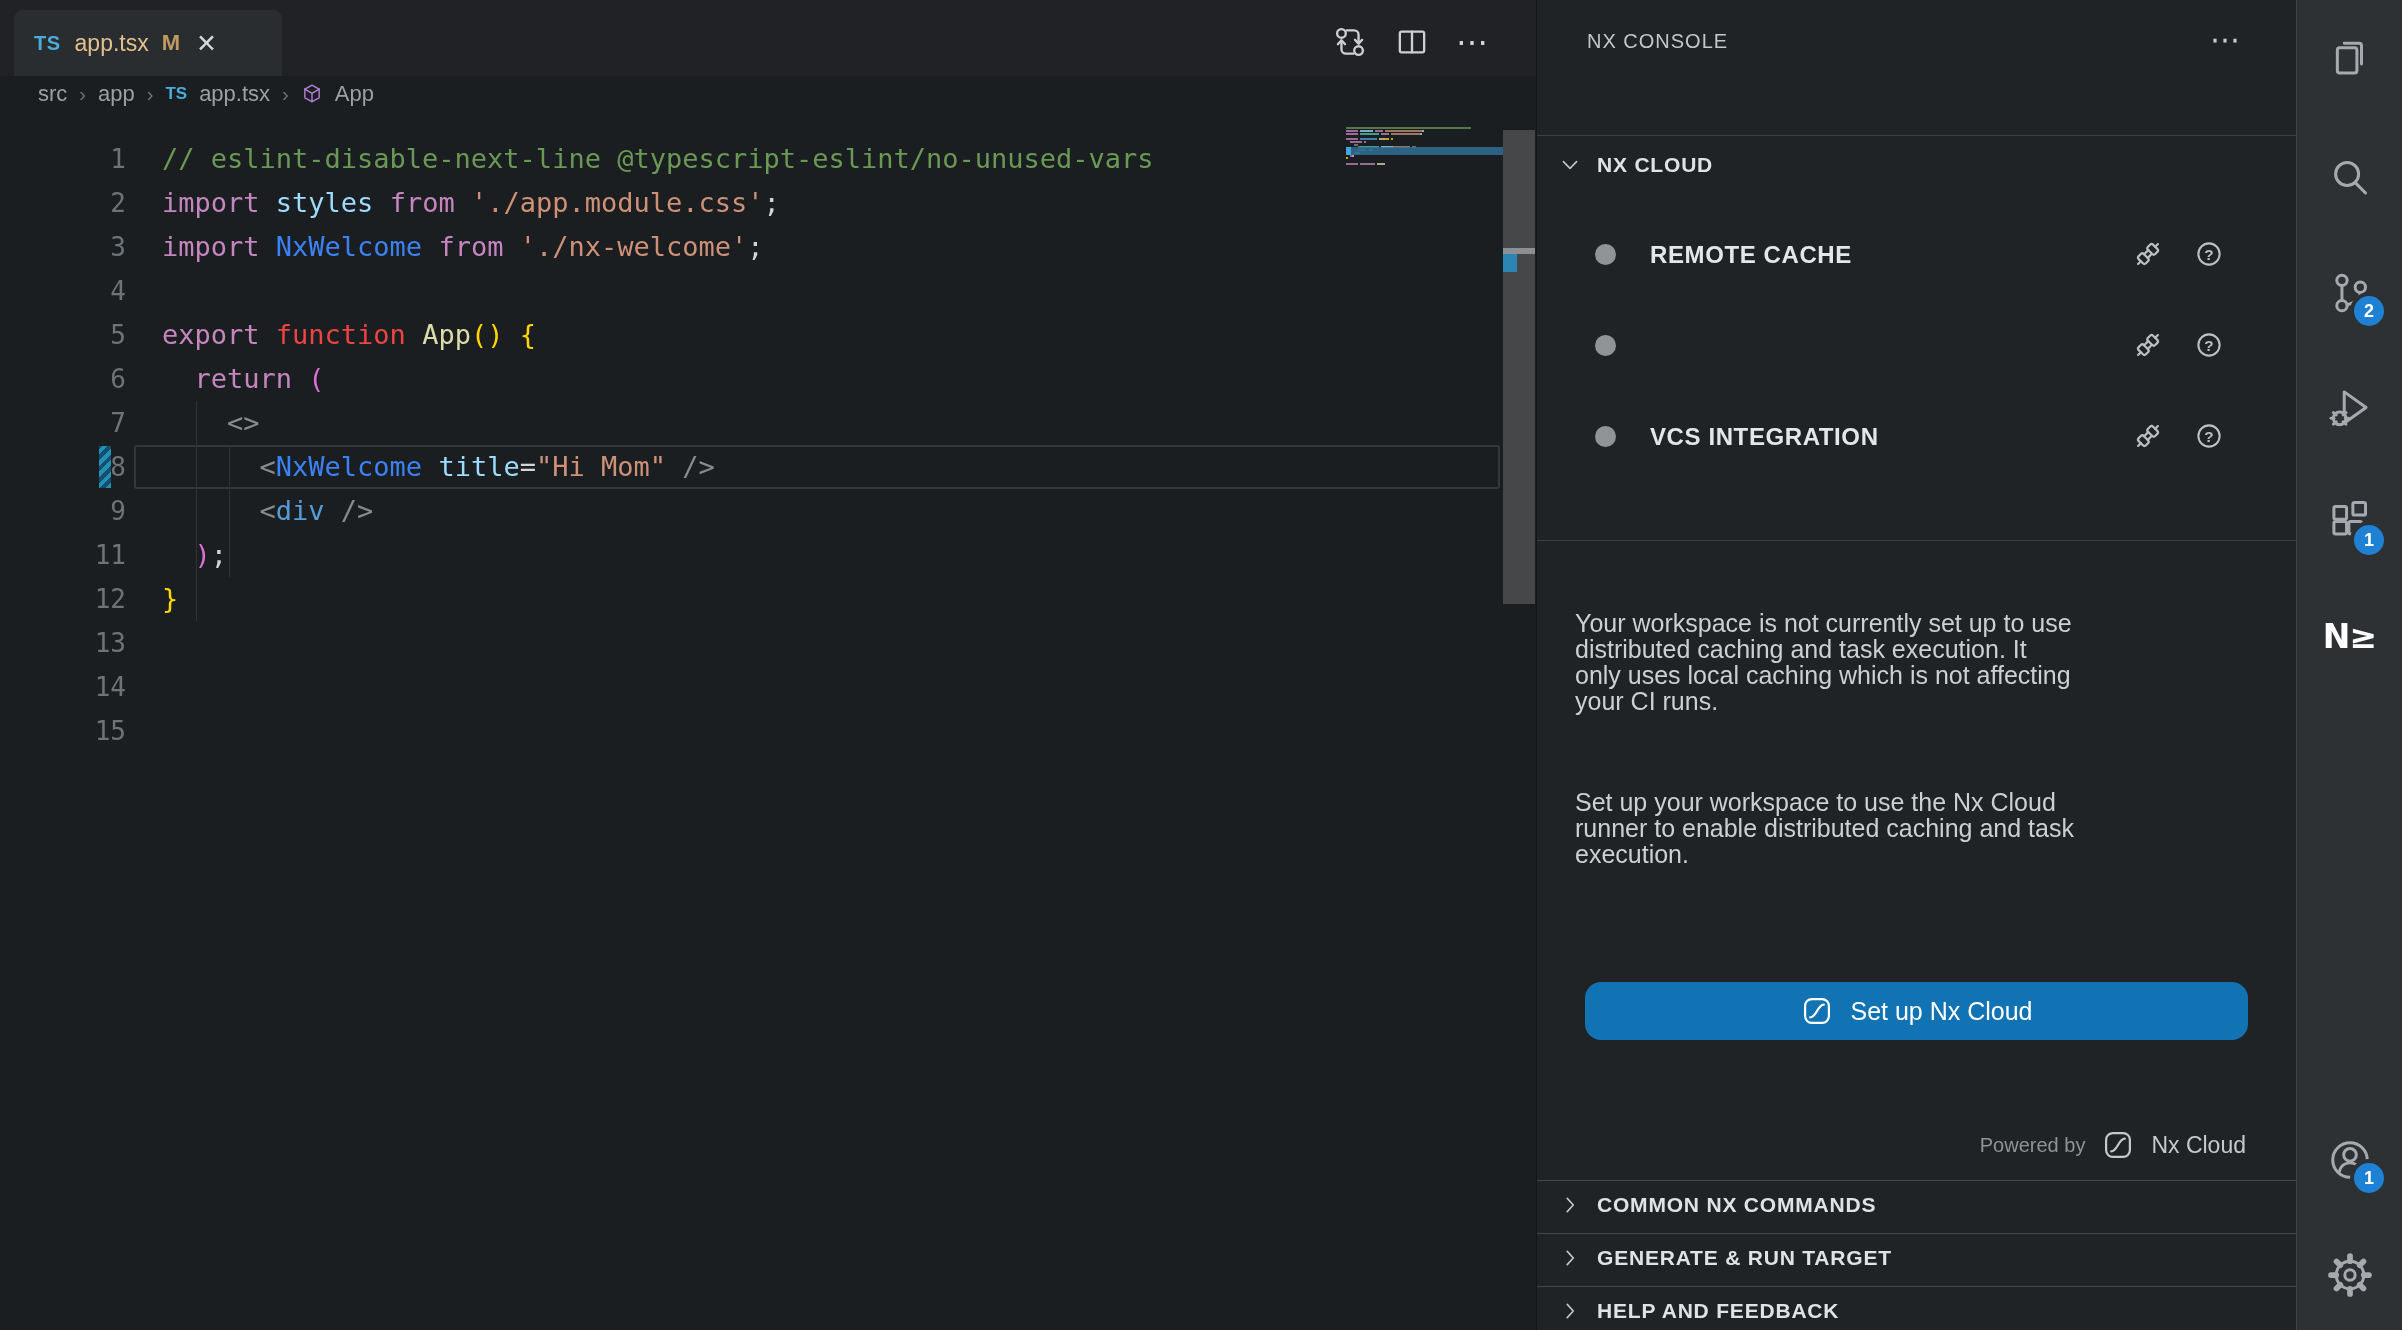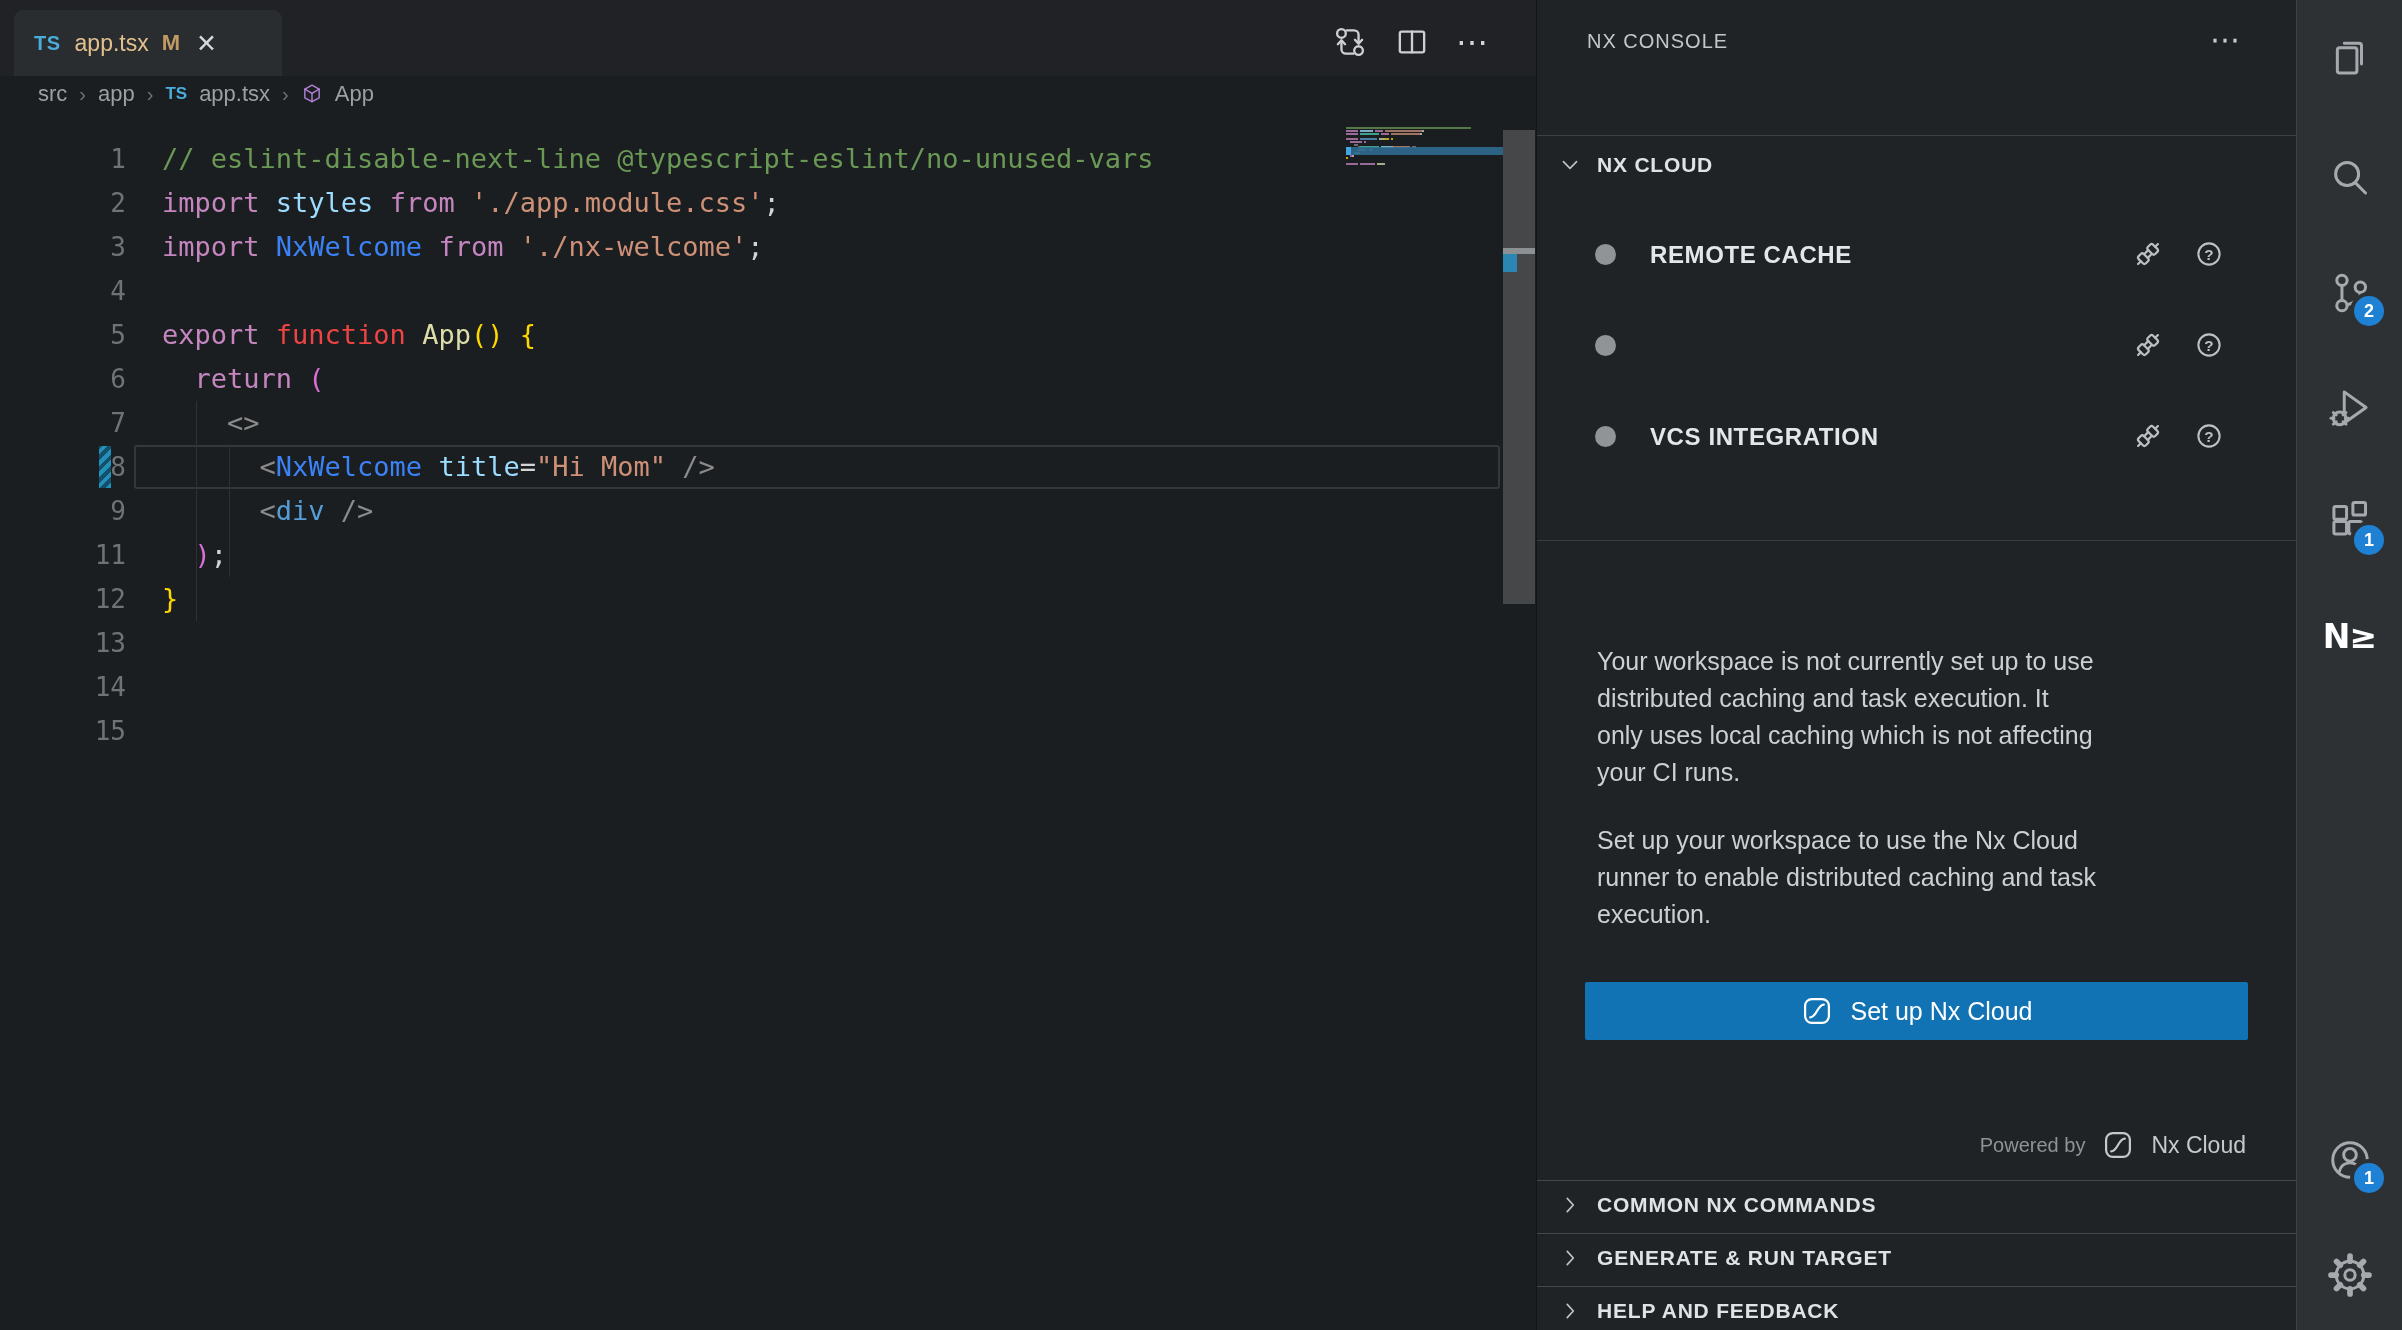--- a/index.html
+++ b/index.html
@@ -63,25 +63,25 @@
   #row-nxcloud{top:137px;height:56px;}
 
   .feat-row{position:absolute;left:0;width:100%;display:flex;align-items:center;}
   .feat-dot{width:21px;height:21px;border-radius:50%;background:#909497;margin-left:58px;flex:0 0 auto;}
   .feat-label{margin-left:34px;width:345px;font-size:24px;font-weight:700;color:#e4e7e9;letter-spacing:.6px;line-height:37px;}
   .feat-ic{position:absolute;top:50%;transform:translateY(-50%);color:#bcc0c3;cursor:pointer;}
   .feat-ic.plug{left:594px;}
   .feat-ic.q{left:655px;}
 
   #divider-mid{position:absolute;left:0;top:540px;width:100%;border-top:1px solid #3a3d40;}
-  .para{position:absolute;left:60px;width:672px;font-size:25px;line-height:37px;color:#cdd0d2;white-space:pre-line;margin-top:33px;}
+  .para{position:absolute;left:38px;width:672px;font-size:25px;line-height:26px;color:#cdd0d2;white-space:pre-line;}
   #para1{top:610px;} #para2{top:789px;}
 
   #setup-btn{position:absolute;left:48px;top:982px;width:663px;height:58px;background:#1173b4;border:none;
-     border-radius:2px;display:flex;align-items:center;justify-content:center;gap:16px;cursor:pointer;color:#fff;}
+     border-radius:16px;display:flex;align-items:center;justify-content:center;gap:16px;cursor:pointer;color:#fff;}
   #setup-btn .lbl{font-size:25px;color:#fff;}
   #powered{position:absolute;right:50px;top:1118px;height:54px;display:flex;align-items:center;gap:16px;}
   #powered .pb{font-size:20px;color:#8f9396;}
   #powered .brand{font-size:23px;color:#c6c9cc;}
   #powered .logo{color:#c6c9cc;}
 
   #bottom-secs .sec-row{border-top:1px solid #45484b;}
 
   
   #activity{position:absolute;left:2296px;top:0;width:106px;height:1330px;background:#2e3134;border-left:1px solid #3f4245;box-sizing:border-box;}

